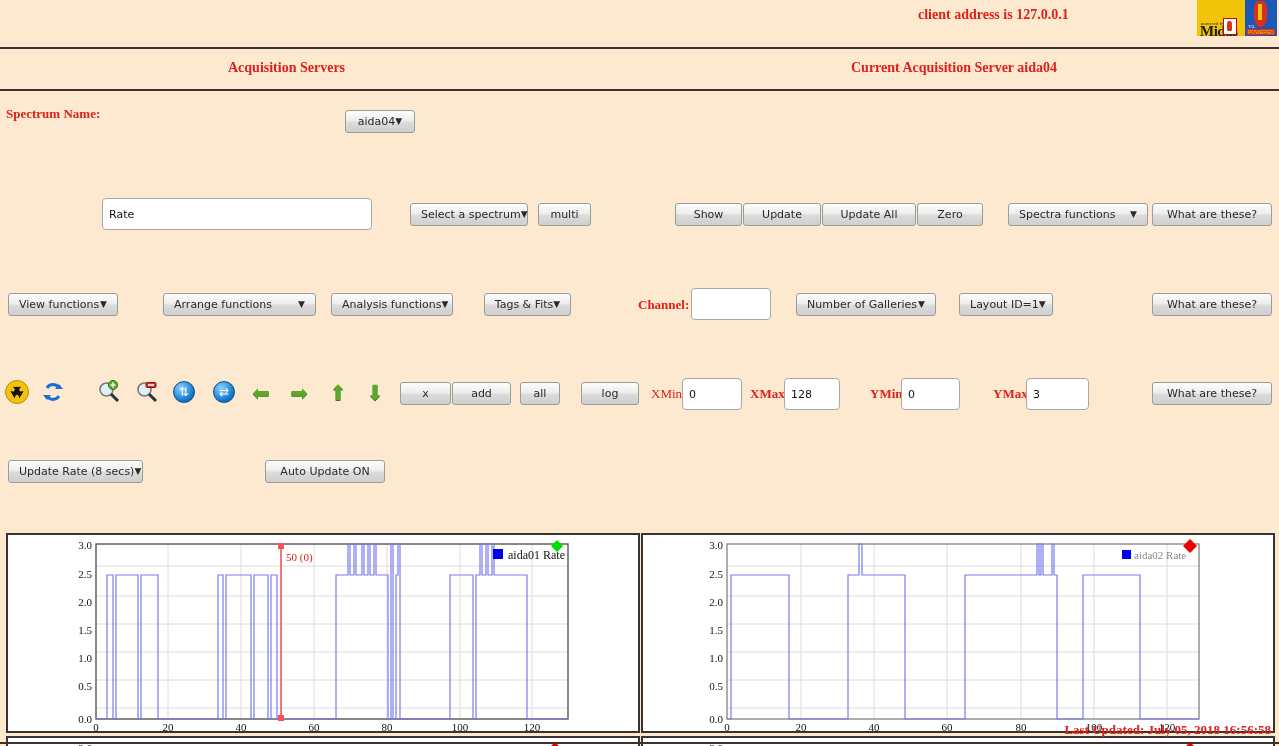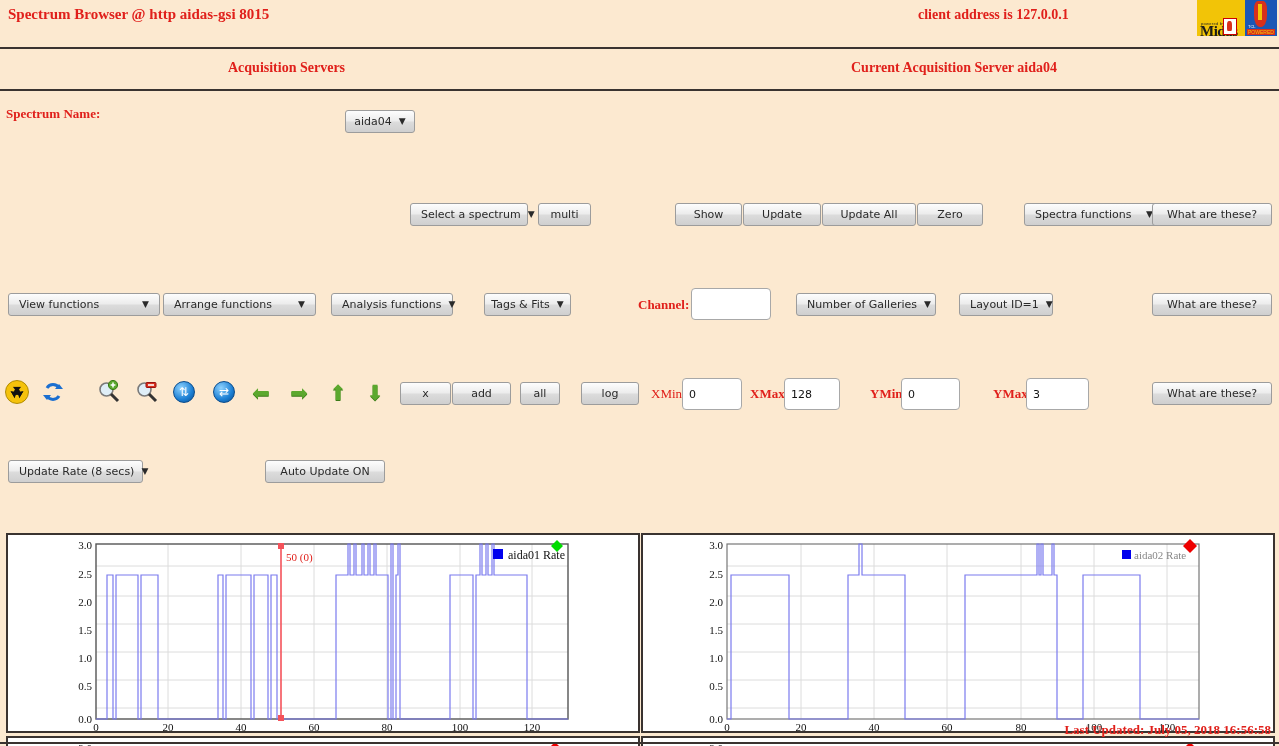--- a/index.html
+++ b/index.html
@@ -86,21 +86,21 @@
   .btn {
     display: inline-flex; align-items: center; justify-content: center;
     box-sizing: border-box;
     height: 23px; padding: 0 12px;
     font-family: "DejaVu Sans", sans-serif; font-size: 11px; color: #2a2a2a;
     background: linear-gradient(to bottom, #fdfdfd 0%, #ececec 48%, #dcdcdc 52%, #cfcfcf 100%);
     border: 1px solid #9c9c9c; border-radius: 3px;
     cursor: pointer; white-space: nowrap; user-select: none;
   }
   .sel {
-    display: inline-flex; align-items: center; justify-content: center; gap: 7px;
+    display: inline-flex; align-items: center; justify-content: center; 
     box-sizing: border-box;
     height: 23px; padding: 0 10px;
     font-family: "DejaVu Sans", sans-serif; font-size: 11px; color: #2a2a2a;
     background: linear-gradient(to bottom, #fdfdfd 0%, #ececec 48%, #dcdcdc 52%, #cfcfcf 100%);
     border: 1px solid #9c9c9c; border-radius: 3px;
     cursor: pointer; white-space: nowrap; user-select: none;
   }
   .sel .chev { font-size: 9px; line-height: 1; }
   .sel.wide { justify-content: space-between; }
   .txtinput {
@@ -165,21 +165,20 @@
     font-family: "Liberation Serif", serif; font-weight: bold;
     font-size: 13px; color: #E0201B;
   }
 </style>
 </head>
 <body>
 
 <div class="page">
 
   <div class="header-row">
-    <div class="app-title">Spectrum Browser @ http aidas-gsi 8015</div>
     <div class="client-addr">client address is 127.0.0.1</div>
     <div class="logos">
       <div class="logo-midas">
         <div class="m-text">Midas</div>
         <div class="m-sub">powered by</div>
         <div class="m-flame"></div>
       </div>
       <div class="logo-tcl">
         <div class="feather"></div>
         <div class="t-sub">TCL</div>
@@ -194,39 +193,40 @@
     <div class="sel" style="position:absolute;left:345px;top:61px;width:70px;">
       <span>aida04</span>
       <span class="chev">▼</span>
     </div>
     <div class="current-srv">Current Acquisition Server aida04</div>
   </div>
   <hr class="hr">
 
   <div class="row-spec">
     <div class="lbl-spec">Spectrum Name:</div>
+    <input class="txtinput" style="position: absolute; left: 102px; top: 107px; width: 270px; height: 32px;" value="Rate">
     <div class="sel wide" style="position:absolute;left:410px;top:112px;width:118px;">
       <span>Select a spectrum</span>
       <span class="chev">▼</span>
     </div>
     <div class="btn" style="position:absolute;left:538px;top:112px;width:53px;">multi</div>
 
     <div class="btn" style="position:absolute;left:675px;top:112px;width:67px;">Show</div>
     <div class="btn" style="position:absolute;left:743px;top:112px;width:78px;">Update</div>
     <div class="btn" style="position:absolute;left:822px;top:112px;width:94px;">Update All</div>
     <div class="btn" style="position:absolute;left:917px;top:112px;width:66px;">Zero</div>
-    <div class="sel wide" style="position:absolute;left:1008px;top:112px;width:140px;margin-left:16px;">
+    <div class="sel wide" style="position:absolute;left:1008px;top:112px;width:140px;">
       <span>Spectra functions</span>
       <span class="chev">▼</span>
     </div>
     <div class="btn" style="position:absolute;left:1152px;top:112px;width:120px;">What are these?</div>
   </div>
 
   <div class="row-funcs">
-    <div class="sel wide" style="position:absolute;left:8px;top:157px;width:152px;">
+    <div class="sel wide" style="position:absolute;left:8px;top:157px;width:110px;">
       <span>View functions</span>
       <span class="chev">▼</span>
     </div>
     <div class="sel wide" style="position:absolute;left:163px;top:157px;width:153px;">
       <span>Arrange functions</span>
       <span class="chev">▼</span>
     </div>
     <div class="sel wide" style="position:absolute;left:331px;top:157px;width:122px;">
       <span>Analysis functions</span>
       <span class="chev">▼</span>

